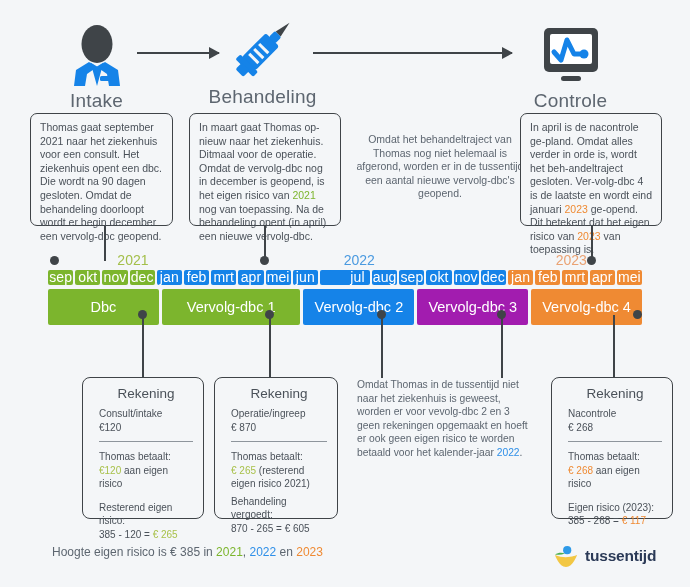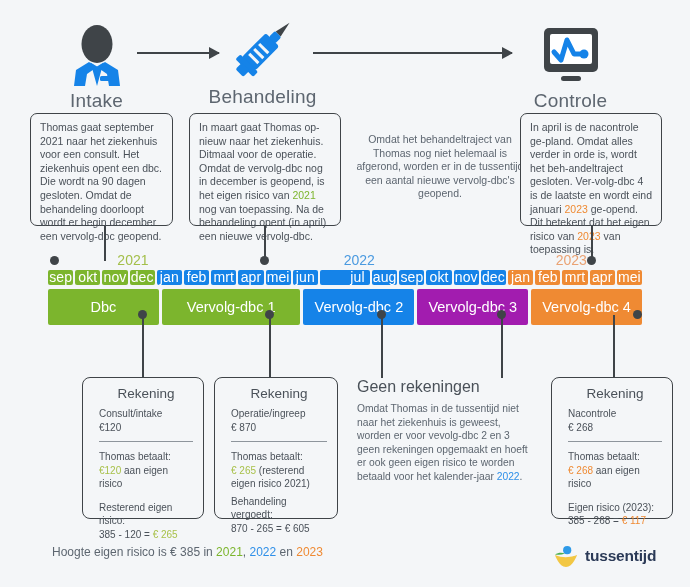--- a/index.html
+++ b/index.html
@@ -269,21 +269,20 @@
     <div class="ln">€ 870</div>
     <div class="hr"></div>
     <div class="ln">Thomas betaalt:</div>
     <div class="ln"><span class="money-g">€ 265</span><span> (resterend eigen risico 2021)</span></div>
     <div class="gap" style="height:4px;"></div>
     <div class="ln">Behandeling vergoedt:</div>
     <div class="ln"><span>870 - 265 = € 605</span></div>
   </div>
 
   <div class="noinvoice" style="left:357px;top:378px;width:172px;">
-    <h3>Geen rekeningen</h3>
     <p><span>Omdat Thomas in de tussentijd niet naar het ziekenhuis is geweest, worden er voor vevolg-dbc 2 en 3 geen rekeningen opgemaakt en hoeft er ook geen eigen risico te worden betaald voor het kalender-jaar </span><span class="c2022">2022</span><span>.</span></p>
   </div>
 
   <div class="bill" style="left:551px;top:377px;width:122px;height:142px;">
     <h4>Rekening</h4>
     <div class="ln">Nacontrole</div>
     <div class="ln money-o">€ 268</div>
     <div class="hr"></div>
     <div class="ln">Thomas betaalt:</div>
     <div class="ln"><span class="money-o">€ 268</span><span> aan eigen risico</span></div>

